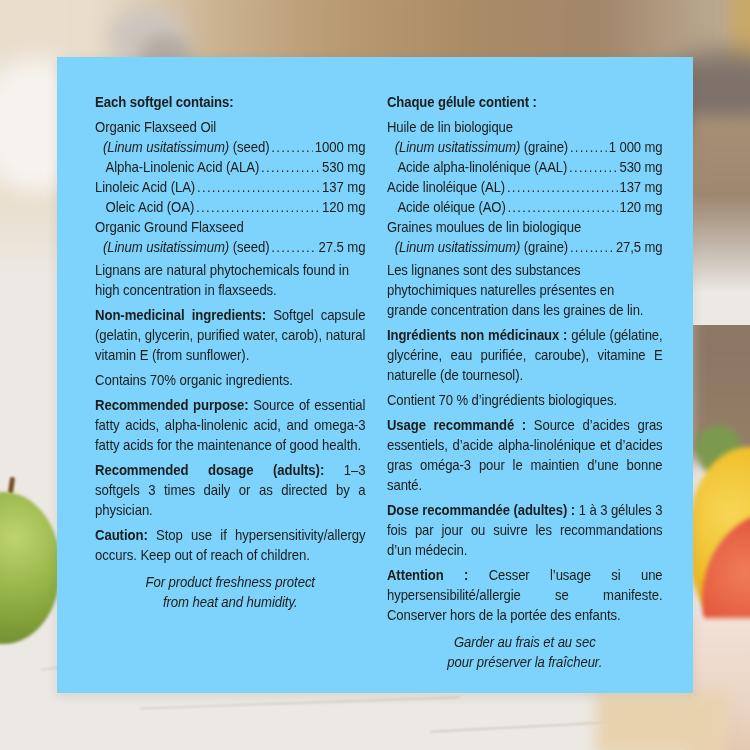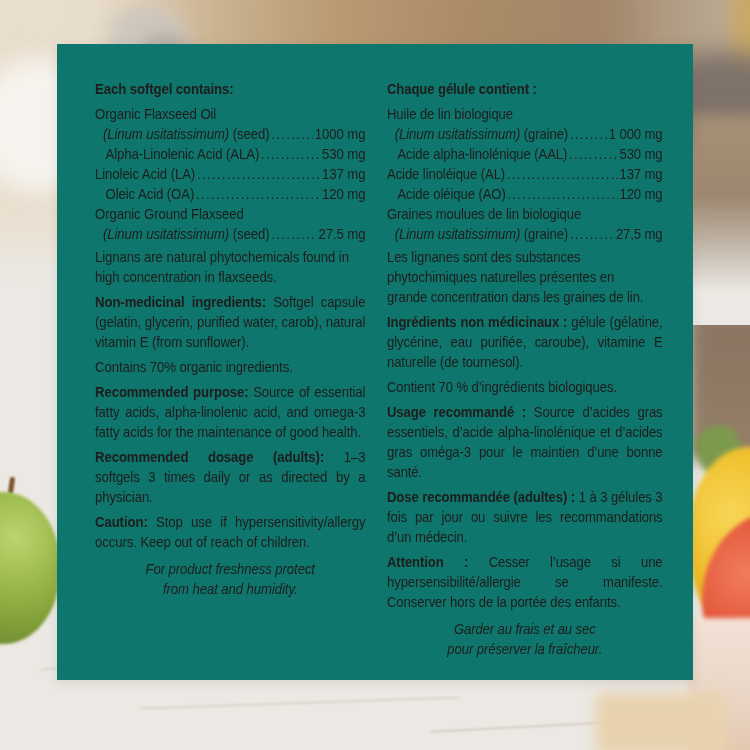--- a/index.html
+++ b/index.html
@@ -36,22 +36,22 @@
     background:radial-gradient(circle at 28% 35%,#f07d5a 0%,#e2533a 40%,#c23a28 75%,#a52d1f 100%);
     filter:blur(2px); }
   .board-light { left:688px; top:618px; width:75px; height:145px;
     background:linear-gradient(180deg,#f3e1d7 0%,#ead5c4 60%,#e2c6ab 100%); filter:blur(2.5px); }
   .board-warm { left:596px; top:693px; width:130px; height:62px; background:#e8d2ae; filter:blur(7px); }
   .vein1 { left:140px; top:702px; width:320px; height:2px; background:#d9d3c8; transform:rotate(-2deg); filter:blur(1px); }
   .vein2 { left:40px; top:660px; width:130px; height:2px; background:#dcd6cc; transform:rotate(-8deg); filter:blur(1px); }
   .vein3 { left:430px; top:725px; width:220px; height:2px; background:#d5cec2; transform:rotate(-3deg); filter:blur(1px); }
 
   
-  .card { position:absolute; left:57px; top:44px; width:636px; height:636px;
-    background:#0f766e; box-shadow:0 3px 10px rgba(90,80,70,.15);padding-left:22px; }
+  .card { position:absolute; left:57px; top:57px; width:636px; height:636px;
+    background:#7dd3fc; box-shadow:0 3px 10px rgba(90,80,70,.15);padding-left:22px; }
 
   .col { position:absolute; top:35px; color:#1d1d1b; font-size:15px; line-height:20px;
     letter-spacing:-0.1px; transform-origin:0 0; }
   .col-en { left:38px;  width:308px; transform:scaleX(0.878); }
   .col-fr { left:330px; width:316px; transform:scaleX(0.872); }
 
   .heading { font-weight:700; margin-bottom:5px; }
   .ing-name { }
   .ing-line { display:flex; align-items:baseline; }
   .ing-line .txt { white-space:nowrap; }

